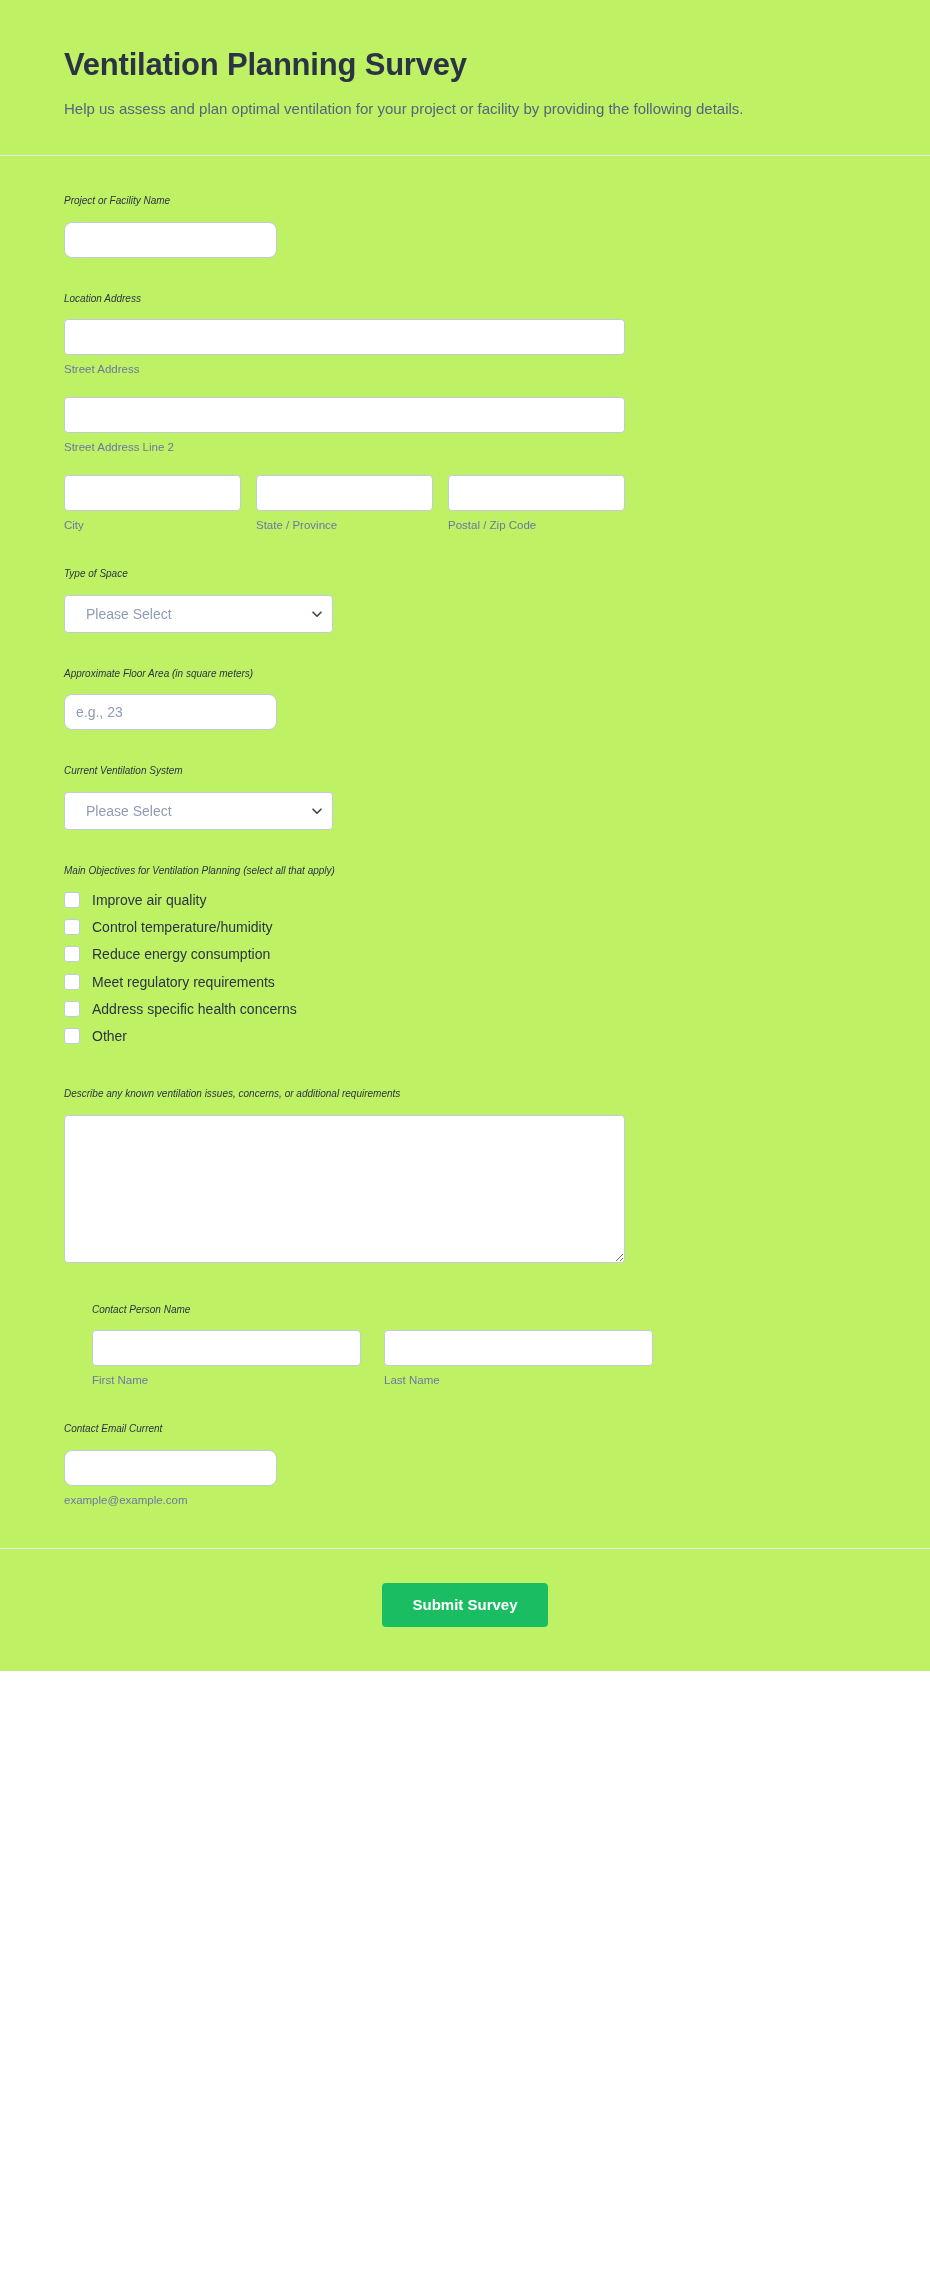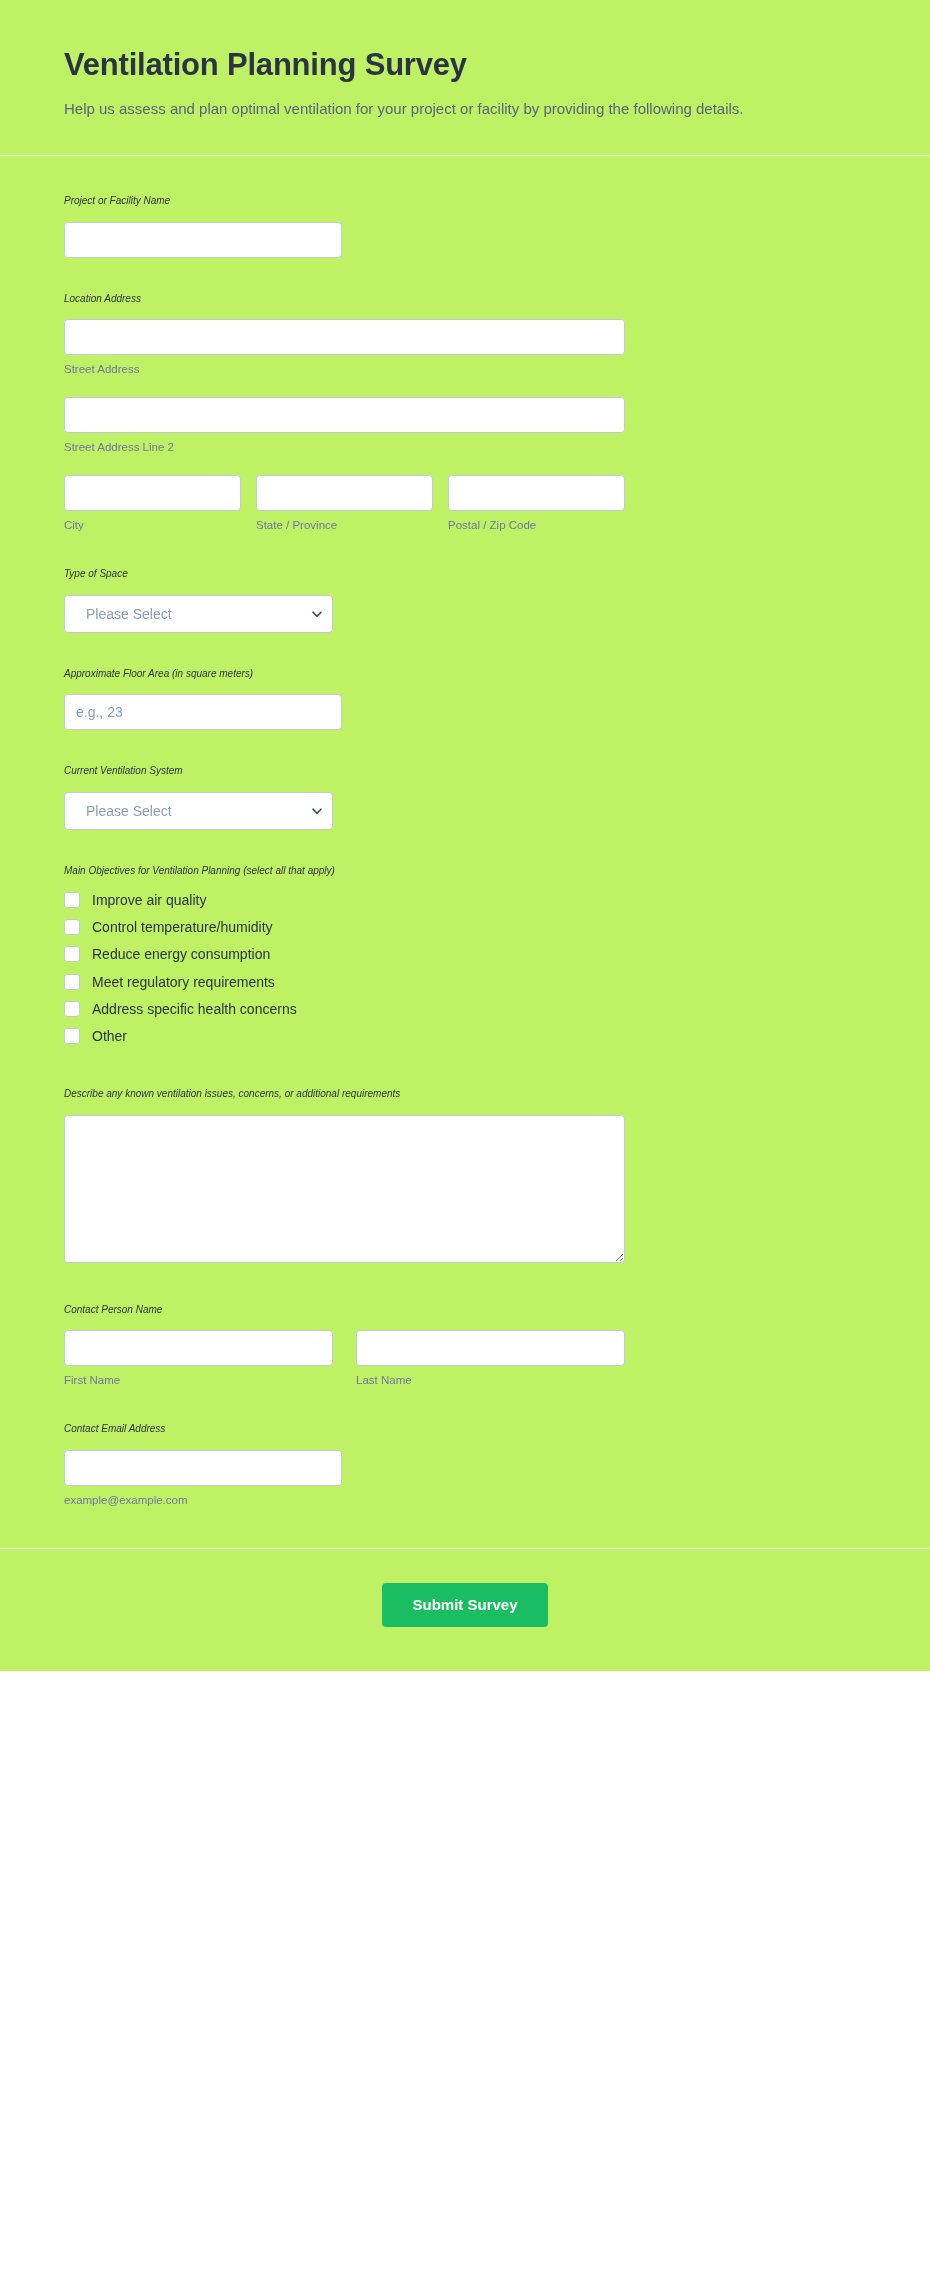--- a/index.html
+++ b/index.html
@@ -80,21 +80,21 @@
     font-family: "Liberation Sans", sans-serif;
     font-size: 14px;
     color: #2c3345;
     background: #ffffff;
     border: 1px solid #c3cad9;
     border-radius: 4px;
     outline: none;
   }
   .txt::placeholder { color: #8e9cb5; }
 
-  .w-small { width: 278px; }
+  .w-small { width: 213px; border-radius: 8px; }
   .w-full  { width: 561px; }
 
   .row-3 {
     display: flex;
     gap: 15px;
     width: 561px;
     align-items: flex-end;
   }
   .row-3 > .col { width: 177px; }
 
@@ -303,36 +303,36 @@
           <span class="check-label">Other</span>
         </div>
       </div>
     </div>
 
     <div class="field-block" style="margin-top:42px;">
       <label class="field-label">Describe any known ventilation issues, concerns, or additional requirements</label>
       <textarea class="area" placeholder="" style=""></textarea>
     </div>
 
-    <div class="field-block" style="margin-top:40px;">
+    <div class="field-block" style="margin-top:40px;margin-left:28px;">
       <label class="field-label">Contact Person Name</label>
       <div class="row-2">
         <div class="col">
           <input class="txt" type="text" placeholder="" style="">
           <span class="sublabel">First Name</span>
         </div>
         <div class="col">
           <input class="txt" type="text" placeholder="" style="">
           <span class="sublabel">Last Name</span>
         </div>
       </div>
     </div>
 
     <div class="field-block" style="margin-bottom:10px;">
-      <label class="field-label">Contact Email Address</label>
+      <label class="field-label">Contact Email Current</label>
       <input class="txt w-small" type="text" placeholder="" style="">
       <span class="sublabel">example@example.com</span>
     </div>
 
   </div>
 
   <div class="form-footer">
     <button class="submit-btn" type="button">Submit Survey</button>
   </div>
 

